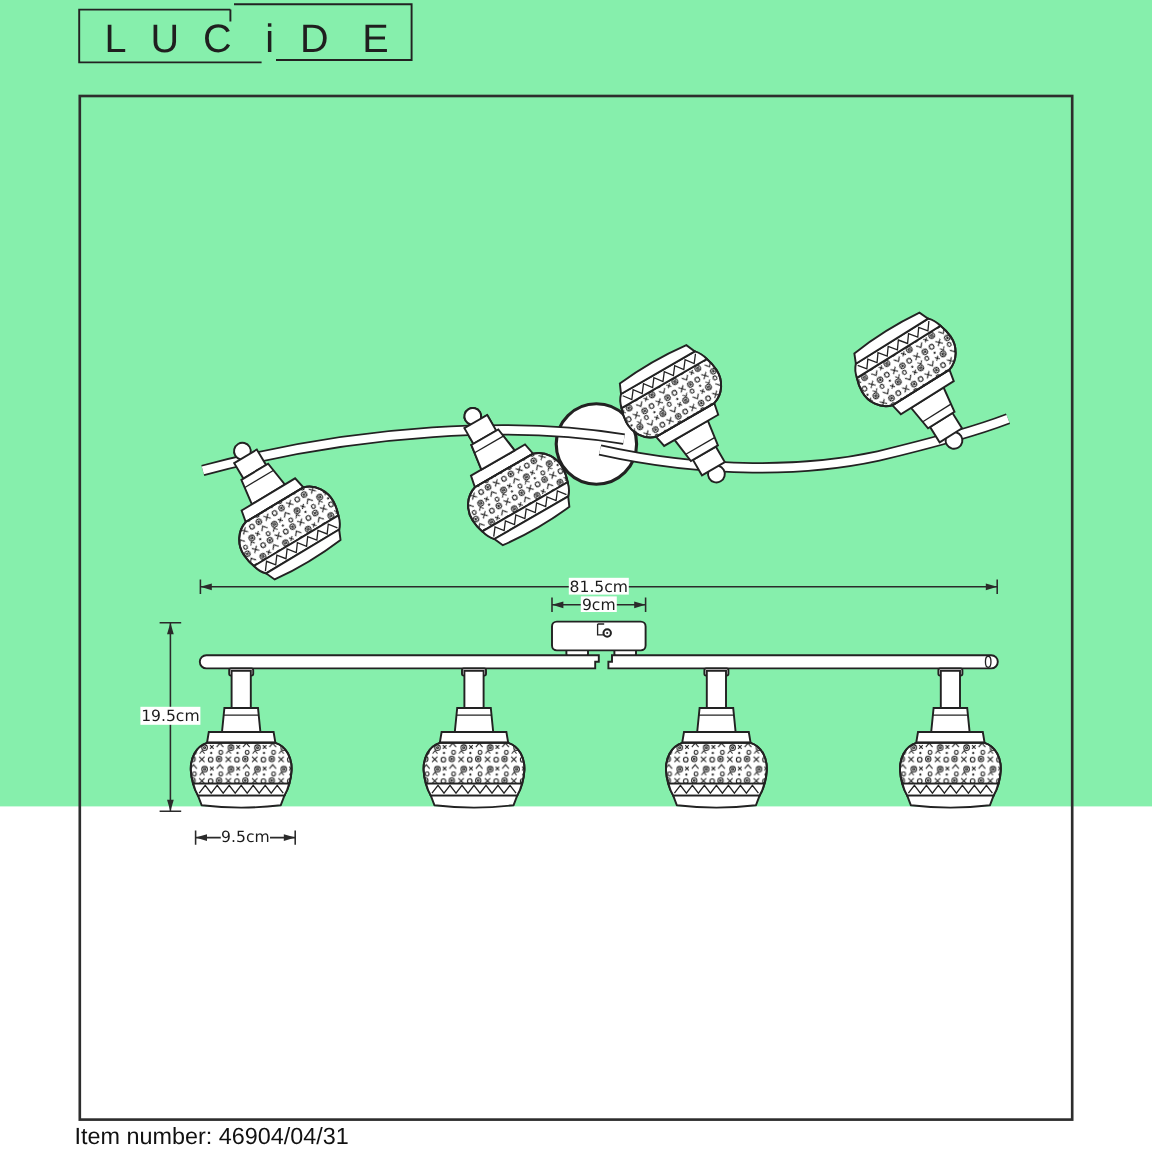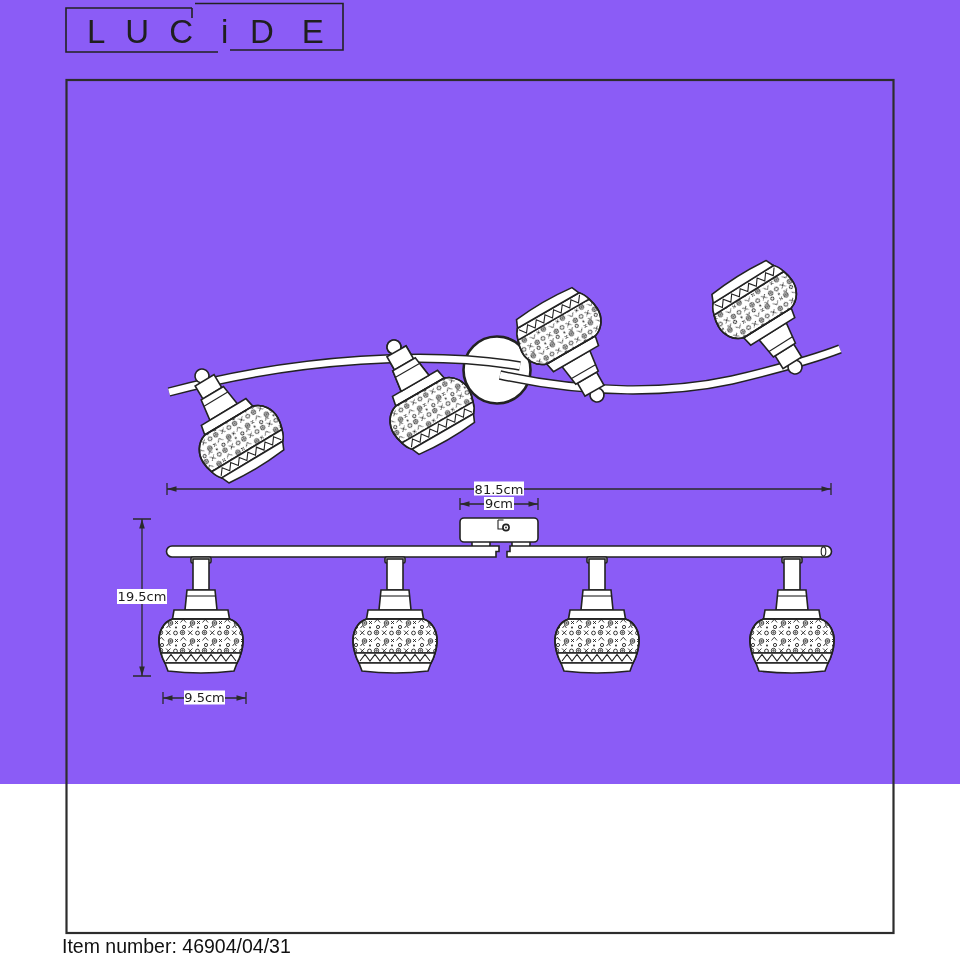--- a/index.html
+++ b/index.html
@@ -1,17 +1,17 @@
 <!DOCTYPE html>
 <html><head>
 <meta charset="utf-8">
 <style>
   html,body{margin:0;padding:0;background:#ffffff;}
   body{width:960px;height:960px;overflow:hidden;font-family:"Liberation Sans",sans-serif;}
-  #stage{position:relative;width:960px;height:784px;background:#8b5cf6;}
+  #stage{position:relative;width:960px;height:672px;background:#86efac;}
   svg{display:block;}
   .ln{fill:none;stroke:#222;stroke-width:1.6;}
   .fw{fill:#fff;stroke:#222;stroke-width:1.6;}
   .fp{fill:url(#fili);stroke:#222;stroke-width:1.6;}
   .thin{fill:none;stroke:#222;stroke-width:1.1;}
   .dimline{fill:none;stroke:#2a2a2a;stroke-width:1.3;}
   .dimarrow{fill:#2a2a2a;stroke:none;}
   .knock{fill:#ffffff;stroke:none;}
   .dim-label{font:13px "DejaVu Sans",sans-serif;fill:#1c1c1c;text-anchor:middle;}
   .logo-letter{font:33px "Liberation Sans",sans-serif;fill:#1f1f1f;}

